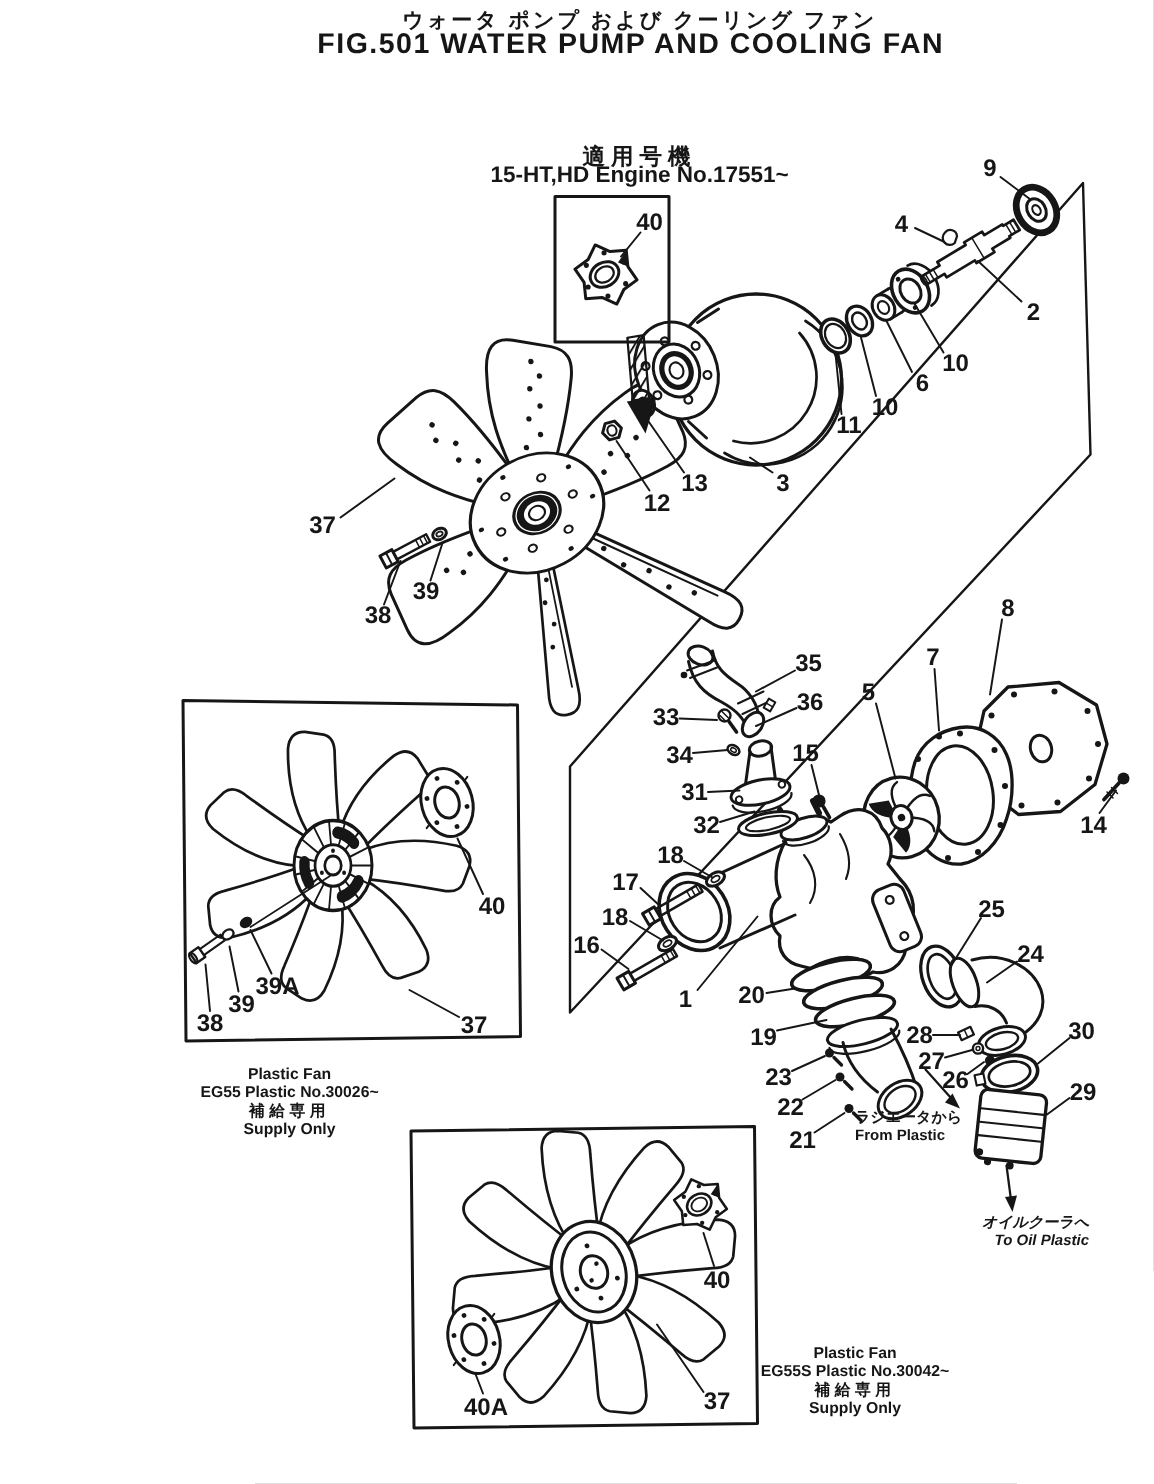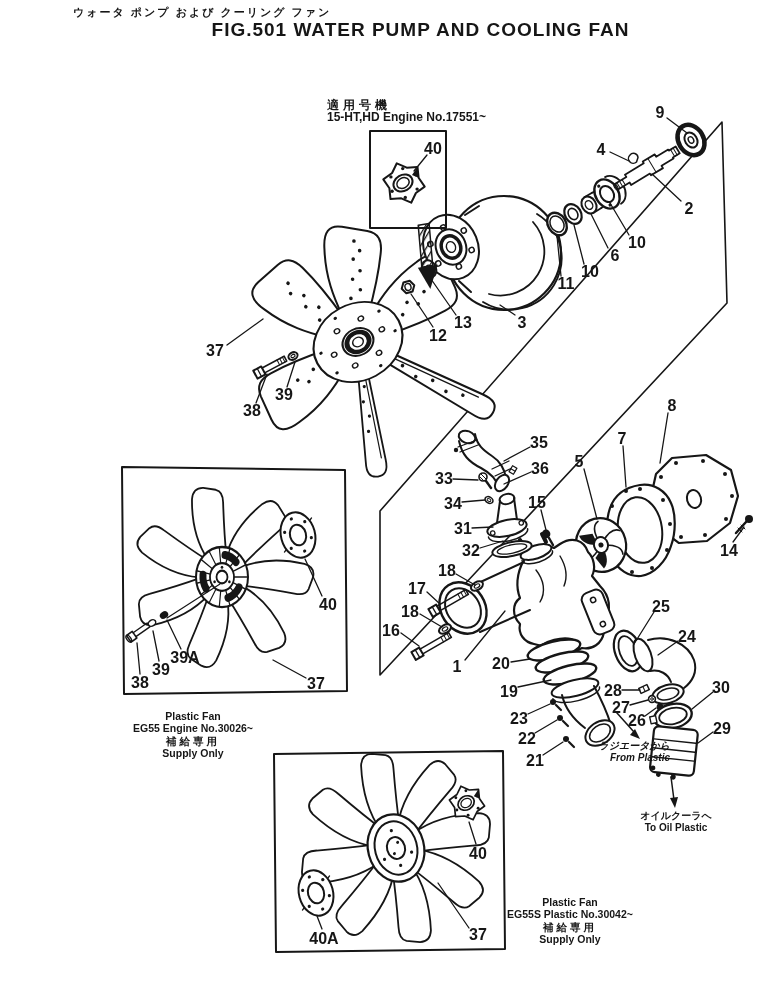--- a/index.html
+++ b/index.html
@@ -1,31 +1,31 @@
 <!DOCTYPE html>
 <html style="--ink: #161616; --paper: #ffffff;"><head>
 <meta charset="utf-8">
 <style>
   :root{ --ink:#161616; --paper:#ffffff; }
   html,body{ margin:0; padding:0; }
   body{ background:#888; font-family:"Liberation Sans","DejaVu Sans",sans-serif; }
   .page{ position:relative; width:769px; height:989px; background:var(--paper); overflow:hidden; margin:0 auto; }
   svg{ position:absolute; left:0; top:0; }
   .txt{ position:absolute; color:var(--ink); }
-  .jp-title{ top:5px; left:73px; right:0; text-align:left; font-size:11px; font-weight:bold; letter-spacing:2px; }
+  .jp-title{ top:5px; left:84px; right:0; text-align:center; font-size:14px; font-weight:bold; letter-spacing:2px; }
   .en-title{ top:19px; left:72px; right:0; text-align:center; font-size:19px; font-weight:bold; letter-spacing:1px; }
   .note{ font-weight:bold; color:var(--ink); }
   .note div{ white-space:nowrap; }
-  .top-inset-note{ top:99px; left:327px; font-size:12px; line-height:12px; }
+  .top-inset-note{ top:99px; left:327px; font-size:15px; line-height:12px;text-align:center; }
   .top-inset-note .l1{ letter-spacing:4px; }
   .left-inset-note{ top:710px; left:118px; width:150px; text-align:center; font-size:10.5px; line-height:12.4px; }
   .bottom-inset-note{ top:896px; left:500px; width:140px; text-align:center; font-size:10.5px; line-height:12.4px; }
   .jp-spaced{ letter-spacing:3px; }
-  .from-radiator-note{ top:740px; left:570px; width:100px; text-align:right; font-size:10px; line-height:12px;font-style:italic; }
-  .to-oil-cooler-note{ top:810px; left:626px; width:100px; text-align:center; font-size:10px; line-height:12px; }
+  .from-radiator-note{ top:740px; left:570px; width:100px; text-align:left; font-size:10px; line-height:12px; }
+  .to-oil-cooler-note{ top:810px; left:626px; width:100px; text-align:right; font-size:10px; line-height:12px;font-style:italic; }
   text.callout-text{ font:bold 16px "Liberation Sans","DejaVu Sans",sans-serif; fill:var(--ink); stroke:none; text-anchor:middle; }
   line.leader{ stroke:var(--ink); stroke-width:1.3px; }
 </style>
 </head>
 <body>
 
 <div class="page">
 
 <svg width="769" height="989" viewBox="0 0 769 989">
 <defs>
@@ -780,21 +780,21 @@
 <div class="txt jp-title">ウォータ ポンプ および クーリング ファン</div>
 <div class="txt en-title">FIG.501 WATER PUMP AND COOLING FAN</div>
 
 <div class="txt note top-inset-note">
   <div class="l1">適用号機</div>
   <div>15-HT,HD Engine No.17551~</div>
 </div>
 
 <div class="txt note left-inset-note">
   <div>Plastic Fan</div>
-  <div>EG55 Engine No.30026~</div>
+  <div>EG55 Plastic No.30026~</div>
   <div class="jp-spaced">補給専用</div>
   <div>Supply Only</div>
 </div>
 
 <div class="txt note bottom-inset-note">
   <div>Plastic Fan</div>
   <div>EG55S Plastic No.30042~</div>
   <div class="jp-spaced">補給専用</div>
   <div>Supply Only</div>
 </div>

